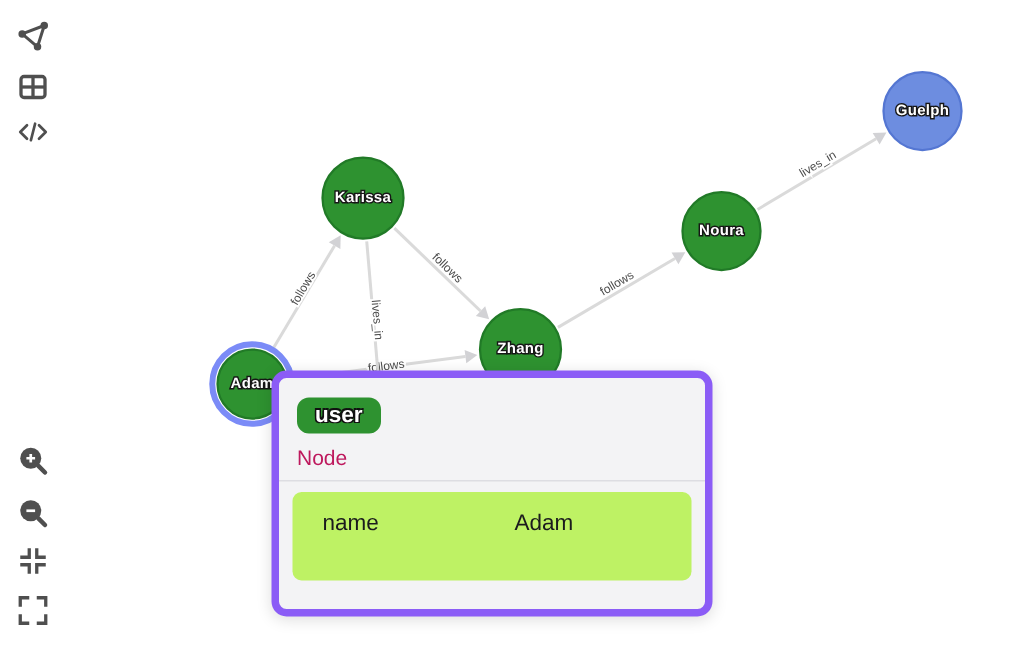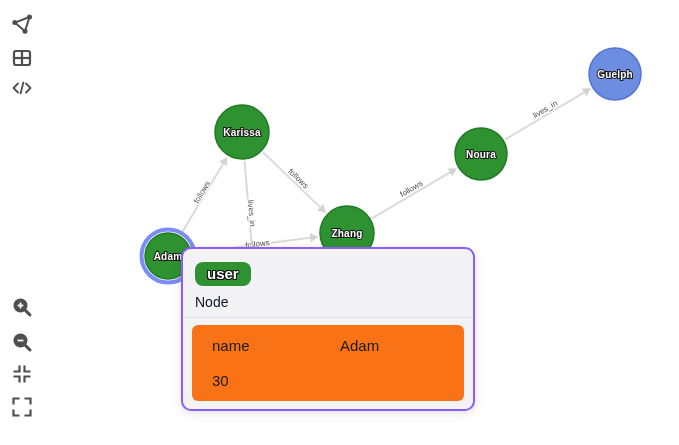--- a/index.html
+++ b/index.html
@@ -19,31 +19,31 @@
   .edge-label{font-family:"Liberation Sans",sans-serif;font-size:8px;fill:#4a4a4a;
     stroke:#ffffff;stroke-width:2.5px;paint-order:stroke;text-anchor:middle;dominant-baseline:middle;}
   .node-circle{stroke-width:1.5px;}
   .node-ring{fill:none;stroke-width:4px;}
   .node-label{font-family:"Liberation Sans",sans-serif;font-size:10px;font-weight:bold;fill:#ffffff;
     stroke:#161616;stroke-width:1.9px;paint-order:stroke;text-anchor:middle;dominant-baseline:central;
     letter-spacing:.2px;}
   
   .popup{
     position:absolute;left:181px;top:247px;width:294px;height:164px;z-index:5;
-    background:#f3f3f5;border:2px solid #8b5cf6;border-radius:10px;
+    background:#f3f3f5;border:5px solid #8b5cf6;border-radius:10px;
     box-shadow:0 2px 10px rgba(0,0,0,.13);box-sizing:border-box;
   }
   .popup-badge{
     display:inline-block;margin:13px 0 0 12px;padding:3px 12px 4px;border-radius:8px;
     background:#2e9230;color:#ffffff;font-size:15px;font-weight:bold;
     text-shadow:-1px -1px 0 #111,1px -1px 0 #111,-1px 1px 0 #111,1px 1px 0 #111;
   }
-  .popup-type{margin:8px 0 7px 12px;color:#0f172a;font-size:14px;}
+  .popup-type{margin:8px 0 7px 12px;color:#be185d;font-size:14px;}
   .popup-divider{border:none;border-top:1px solid #dddde2;margin:0;}
-  .prop-card{margin:7px 9px 11px;background:#f97316;border-radius:6px;padding:3px 0;}
+  .prop-card{margin:7px 9px 11px;background:#bef264;border-radius:6px;padding:3px 0;}
   .prop-row{display:flex;align-items:center;padding:9px 20px;font-size:15px;color:#1b1b1d;}
   .prop-key{width:128px;flex:none;}
   .prop-val{flex:1;}
 </style>
 </head>
 <body>
 
 <div class="screen">
 
   <svg id="graph-svg" width="679" height="445" viewBox="0 0 679 445">
@@ -160,17 +160,16 @@
   <div class="popup">
     <span class="popup-badge">user</span>
     <div class="popup-type">Node</div>
     <hr class="popup-divider">
     <div class="prop-card">
       <div class="prop-row">
         <span class="prop-key">name</span>
         <span class="prop-val">Adam</span>
       </div>
       <div class="prop-row">
-        <span class="prop-val">30</span>
       </div>
     </div>
   </div>
 </div>
 
 </body></html>

